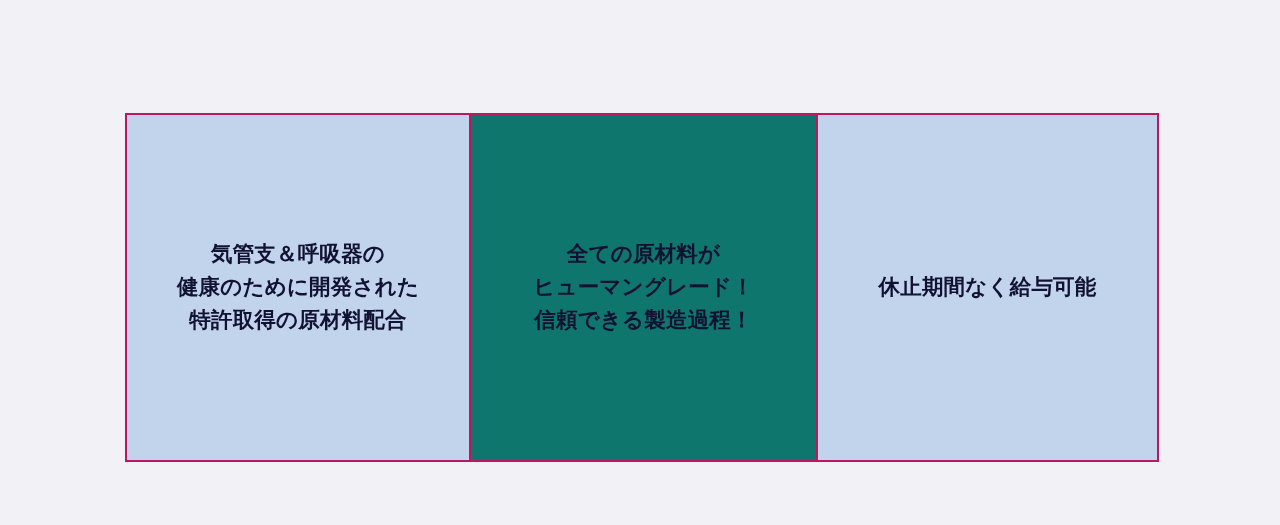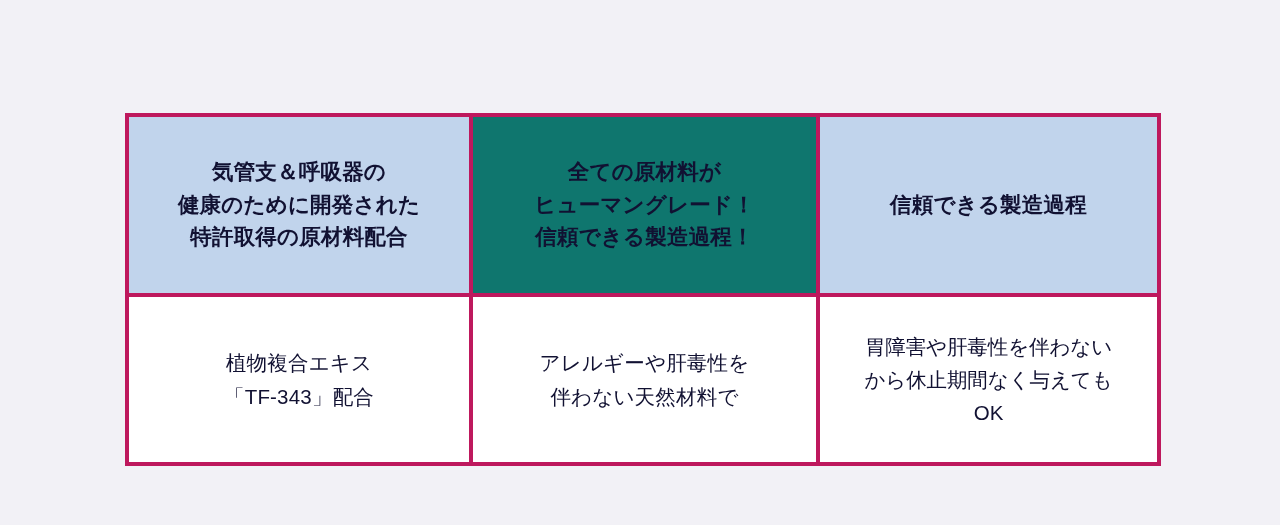--- a/index.html
+++ b/index.html
@@ -23,21 +23,21 @@
     border-collapse: collapse;
     table-layout: fixed;
     box-sizing: border-box;
   }
 
   #feature-table col.c1 { width: 344px; }
   #feature-table col.c2 { width: 347px; }
   #feature-table col.c3 { width: 341px; }
 
   #feature-table td {
-    border: 4px solid #be185d;
+    border: 2px solid #be185d;
     padding: 0;
     margin: 0;
     text-align: center;
     vertical-align: middle;
     color: #111132;
     box-sizing: border-box;
   }
 
   
   tr.header-row td {
@@ -91,32 +91,17 @@
         <div class="head-text">気管支＆呼吸器の
 健康のために開発された
 特許取得の原材料配合</div>
       </td>
       <td class="head highlight">
         <div class="head-text">全ての原材料が
 ヒューマングレード！
 信頼できる製造過程！</div>
       </td>
       <td class="head">
-        <div class="head-text">信頼できる製造過程</div>
-      </td>
-    </tr>
-    <tr class="body-row">
-      <td>
-        <div class="body-text">植物複合エキス
-「TF-343」配合</div>
-      </td>
-      <td>
-        <div class="body-text">アレルギーや肝毒性を
-伴わない天然材料で</div>
-      </td>
-      <td>
-        <div class="body-text wide">胃障害や肝毒性を伴わない
-から休止期間なく与えても
-OK</div>
+        <div class="head-text">休止期間なく給与可能</div>
       </td>
     </tr>
   </tbody>
 </table>
 
 </body></html>

